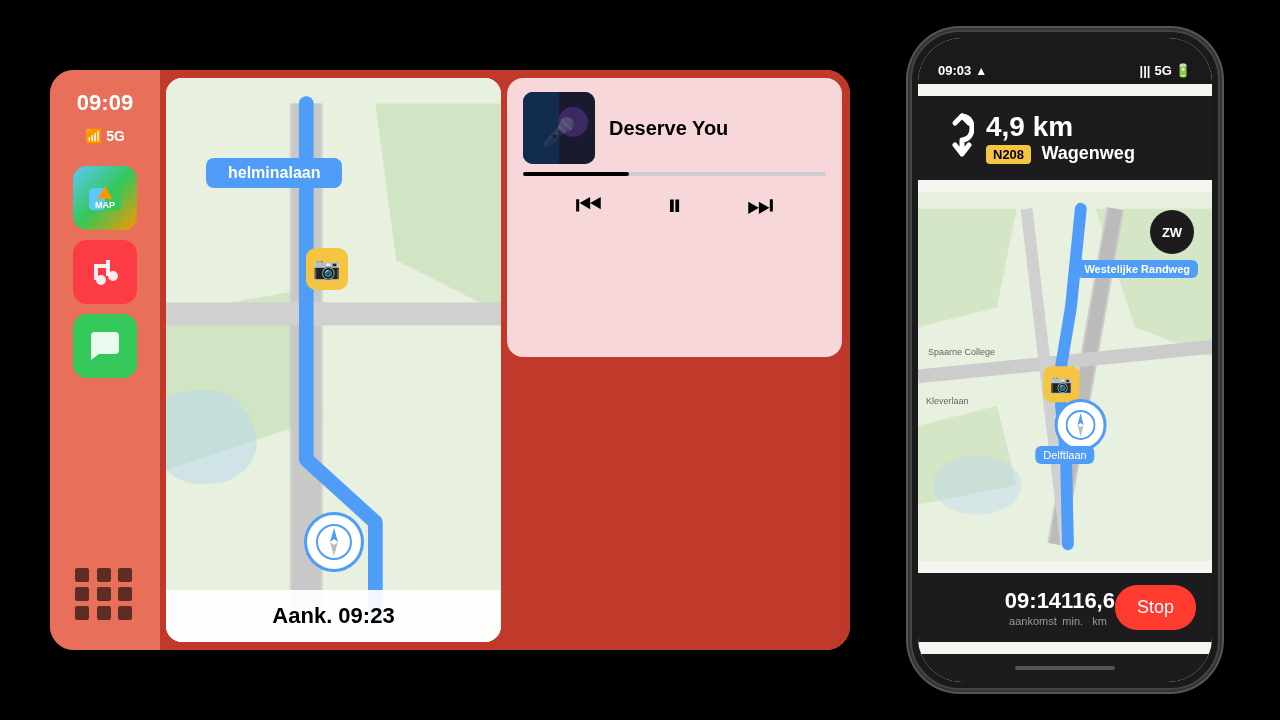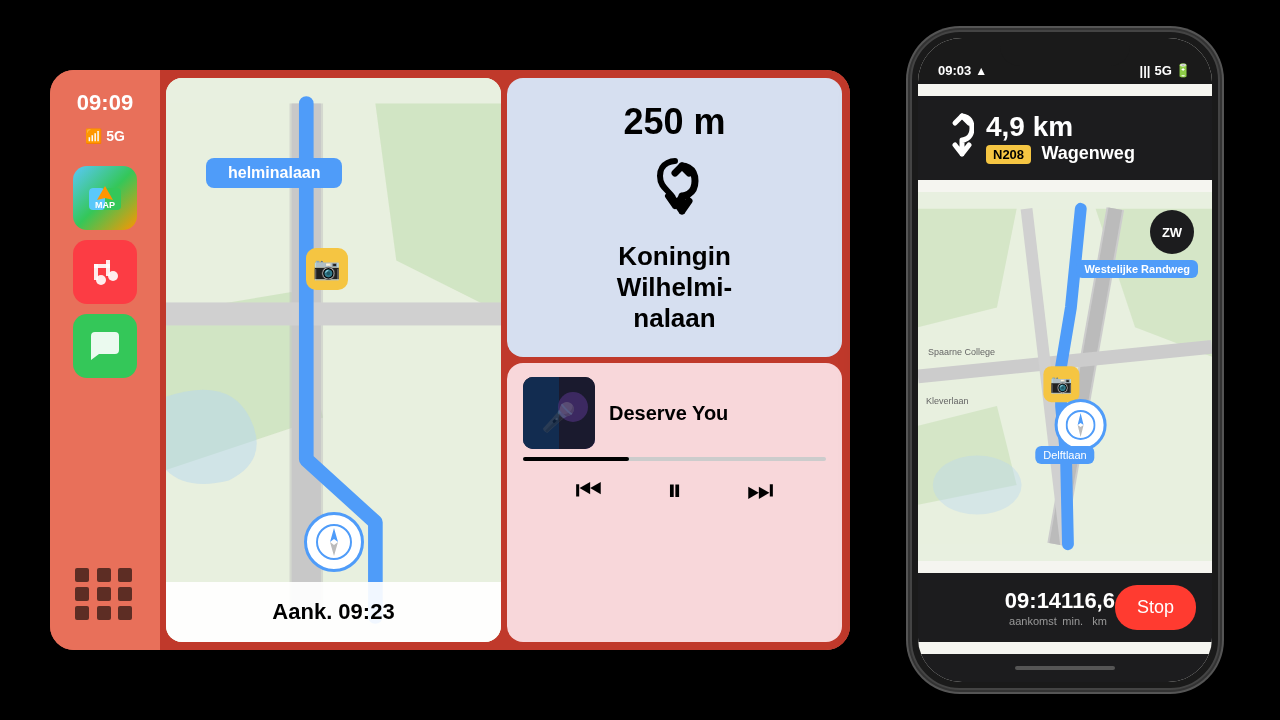--- a/index.html
+++ b/index.html
@@ -157,21 +157,21 @@
       align-items: center;
       justify-content: center;
       font-size: 28px;
       color: #4f9cf9;
     }
 
     .arrival-bar {
       position: absolute;
       bottom: 0;
       left: 0; right: 0;
-      height: 60px;
+      height: 52px;
       background: rgba(255,255,255,0.92);
       display: flex;
       align-items: center;
       justify-content: center;
       font-size: 22px;
       font-weight: 700;
       color: #000;
       border-radius: 0 0 16px 16px;
     }
 
@@ -609,37 +609,20 @@
             <polygon points="18,4 22,18 18,15 14,18" fill="#4f9cf9"></polygon>
             <polygon points="18,32 22,18 18,21 14,18" fill="#bbb"></polygon>
           </svg>
         </div>
         <div class="arrival-bar">
           <span>Aank. 09:23</span>
         </div>
       </div>
     </div>
 
-    <div class="nav-panel">
-      <div class="nav-distance">250 m</div>
-      <div class="nav-turn-icon">
-        <svg width="70" height="70" viewBox="0 0 70 70">
-          <path d="M35 10 C35 10 20 10 20 25 C20 40 35 40 35 55 M35 55 L28 45 M35 55 L42 45" stroke="#000" stroke-width="6" fill="none" stroke-linecap="round" stroke-linejoin="round"></path>
-          <path d="M35 10 L35 30 C35 40 50 40 50 30 L50 20 M50 10 L50 30" stroke="none" fill="none"></path>
-
-          <path d="M42 15 C42 15 55 15 55 30 C55 45 42 45 42 45 L42 60 M42 60 L35 50 M42 60 L49 50" stroke="#000" stroke-width="7" fill="none" stroke-linecap="round" stroke-linejoin="round"></path>
-          <path d="M42 15 L35 22 M42 15 L49 22" stroke="#000" stroke-width="7" fill="none" stroke-linecap="round" stroke-linejoin="round"></path>
-        </svg>
-      </div>
-      <div class="nav-street">
-        <span>Koningin</span><br>
-        <span>Wilhelmi-</span><br>
-        <span>nalaan</span>
-      </div>
-    </div>
 
     <div class="music-panel">
       <div class="music-top">
         <div class="album-art">
           <div class="album-art-inner">
             <svg width="72" height="72" viewBox="0 0 72 72">
               <rect width="72" height="72" fill="#1a1a2e"></rect>
               <rect x="0" y="0" width="36" height="72" fill="#0f3460" opacity="0.7"></rect>
               <circle cx="50" cy="30" r="15" fill="#533483" opacity="0.6"></circle>
               <text x="36" y="50" text-anchor="middle" font-size="28" fill="white" opacity="0.3">🎤</text>

